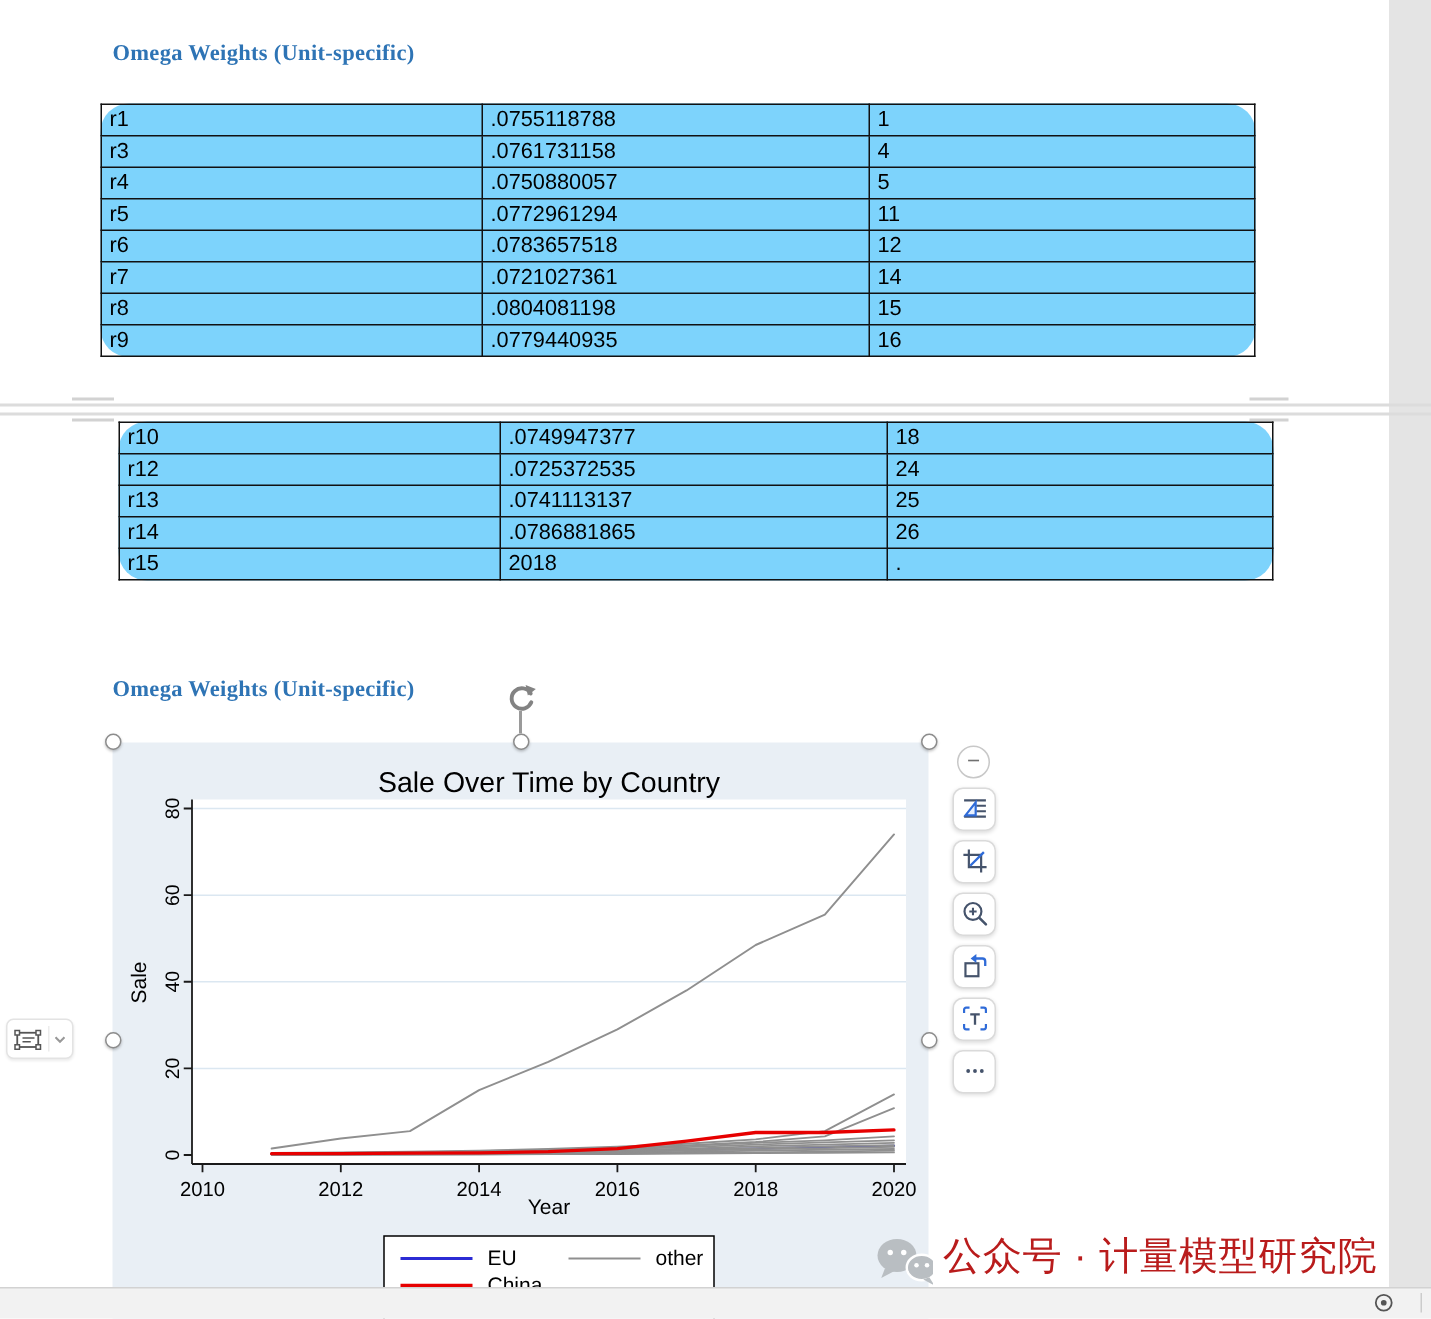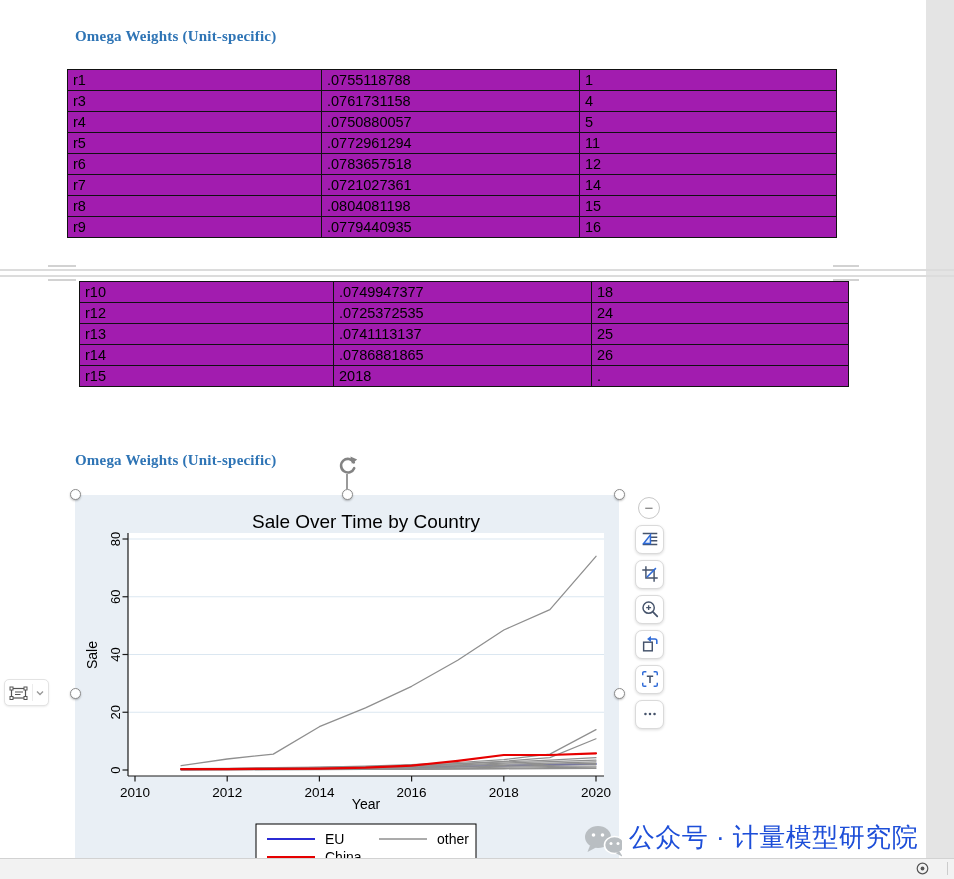--- a/index.html
+++ b/index.html
@@ -5,21 +5,21 @@
   html,body{margin:0;padding:0;}
   body{width:954px;height:879px;position:relative;overflow:hidden;background:#ffffff;
        font-family:"Liberation Sans",sans-serif;}
   .abs{position:absolute;}
 
   
   .doc-heading{font-family:"Liberation Serif",serif;font-weight:bold;font-size:15px;
                color:#2E74B5;letter-spacing:.2px;white-space:nowrap;z-index:1;}
 
   
-  table.omega{border-collapse:collapse;table-layout:fixed;width:739px;background:#a21caf;}
+  table.omega{border-collapse:collapse;table-layout:fixed;width:739px;background:#7dd3fc;border-radius:19px;}
   table.omega td{border:1px solid #111;height:20px;padding:0 4px 0 5px;
                  font-size:14.5px;color:#000;line-height:1;vertical-align:middle;overflow:hidden;}
   table.omega td:nth-child(1){width:244px;}
   table.omega td:nth-child(2){width:248px;}
   table.omega td:nth-child(3){width:247px;}
 
   
   .pb-line{left:0;width:954px;height:2px;background:#dcdcdc;}
   .pb-mark{height:2px;background:#d2d2d2;}
 
@@ -44,21 +44,21 @@
             border:1px solid #c8c8c8;color:#707070;font-size:15px;line-height:19px;text-align:center;
             z-index:4;box-sizing:border-box;cursor:pointer;}
   .left-tool{left:4px;top:679px;width:45px;height:27px;background:#fff;border:1px solid #e3e3e3;
             border-radius:5px;box-shadow:0 1px 2px rgba(0,0,0,.08);display:flex;align-items:center;
             z-index:4;box-sizing:border-box;}
   .left-tool .sep{width:1px;height:17px;background:#ececec;margin:0 1px;}
 
   
   .wm-box{left:622px;top:817px;width:303px;height:41px;background:#fff;z-index:2;
           display:flex;align-items:center;justify-content:center;}
-  .wm-text{font-size:26px;color:#1d4ed8;white-space:nowrap;letter-spacing:0.5px;}
+  .wm-text{font-size:26px;color:#b91c1c;white-space:nowrap;letter-spacing:0.5px;}
   .wm-icon{left:583px;top:824px;z-index:2;}
 
   
   .status-bar{left:0;top:858px;width:954px;height:21px;background:#f2f2f2;
               border-top:1px solid #d2d2d2;z-index:5;box-sizing:border-box;}
   .status-sep{left:947px;top:862px;width:1px;height:13px;background:#cccccc;z-index:6;}
 </style>
 </head>
 <body>
 

